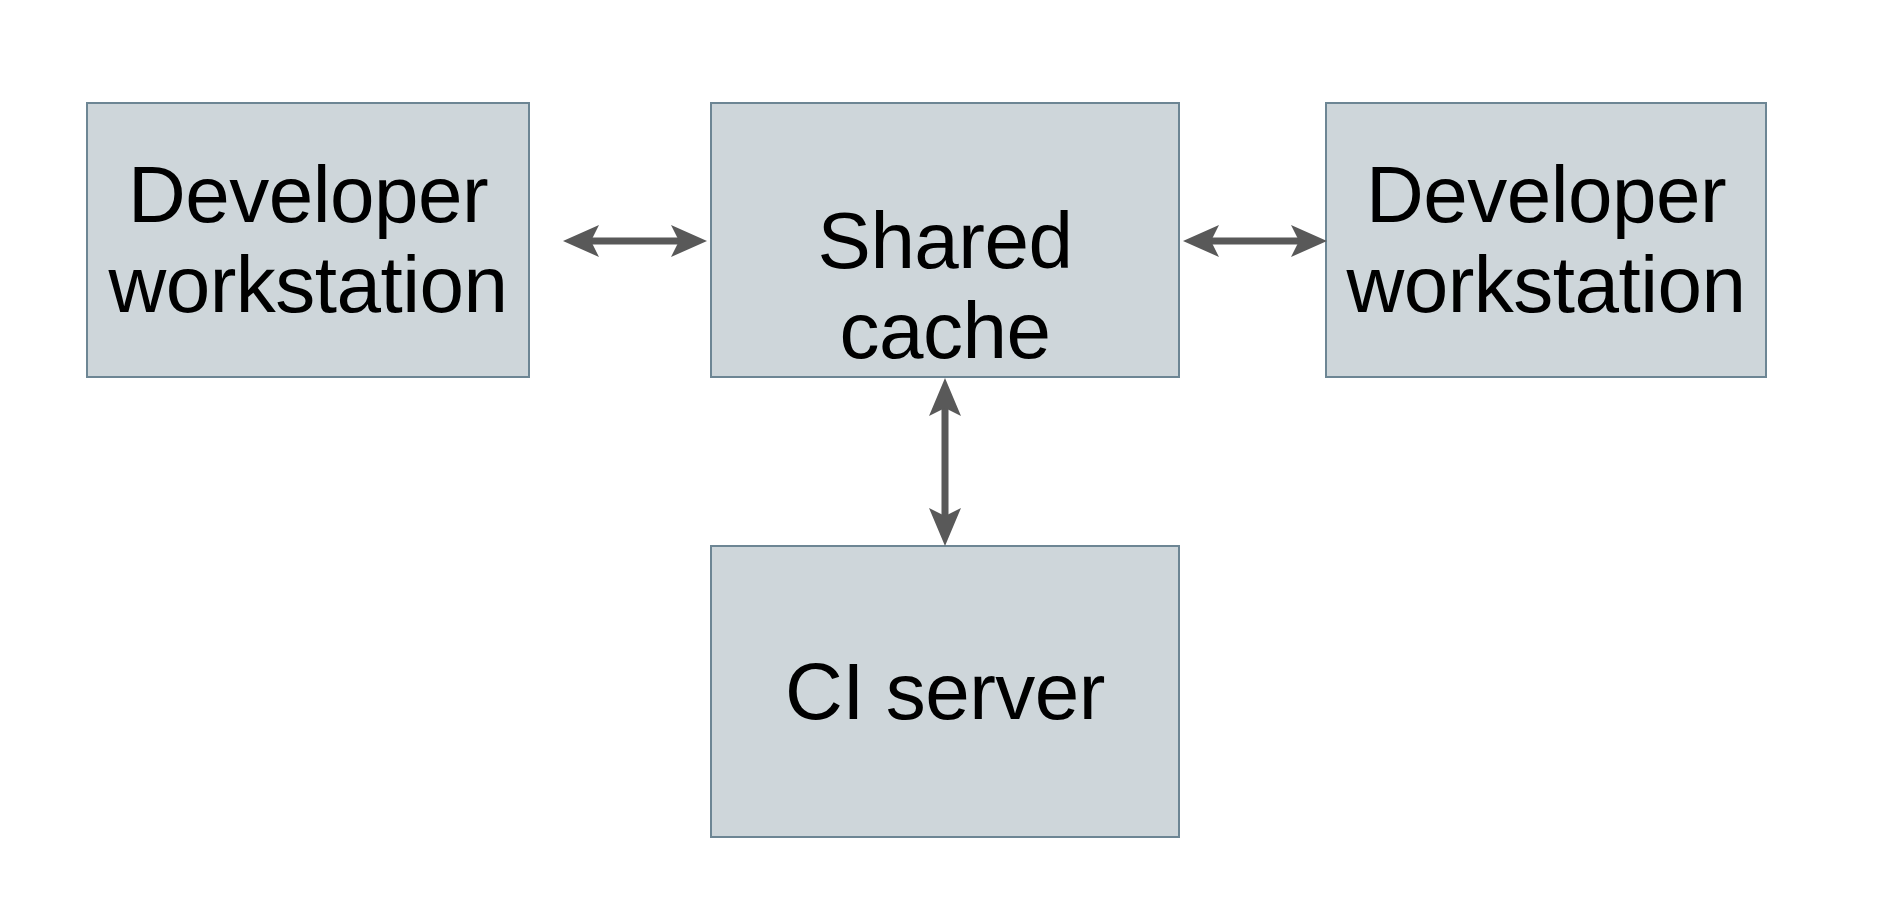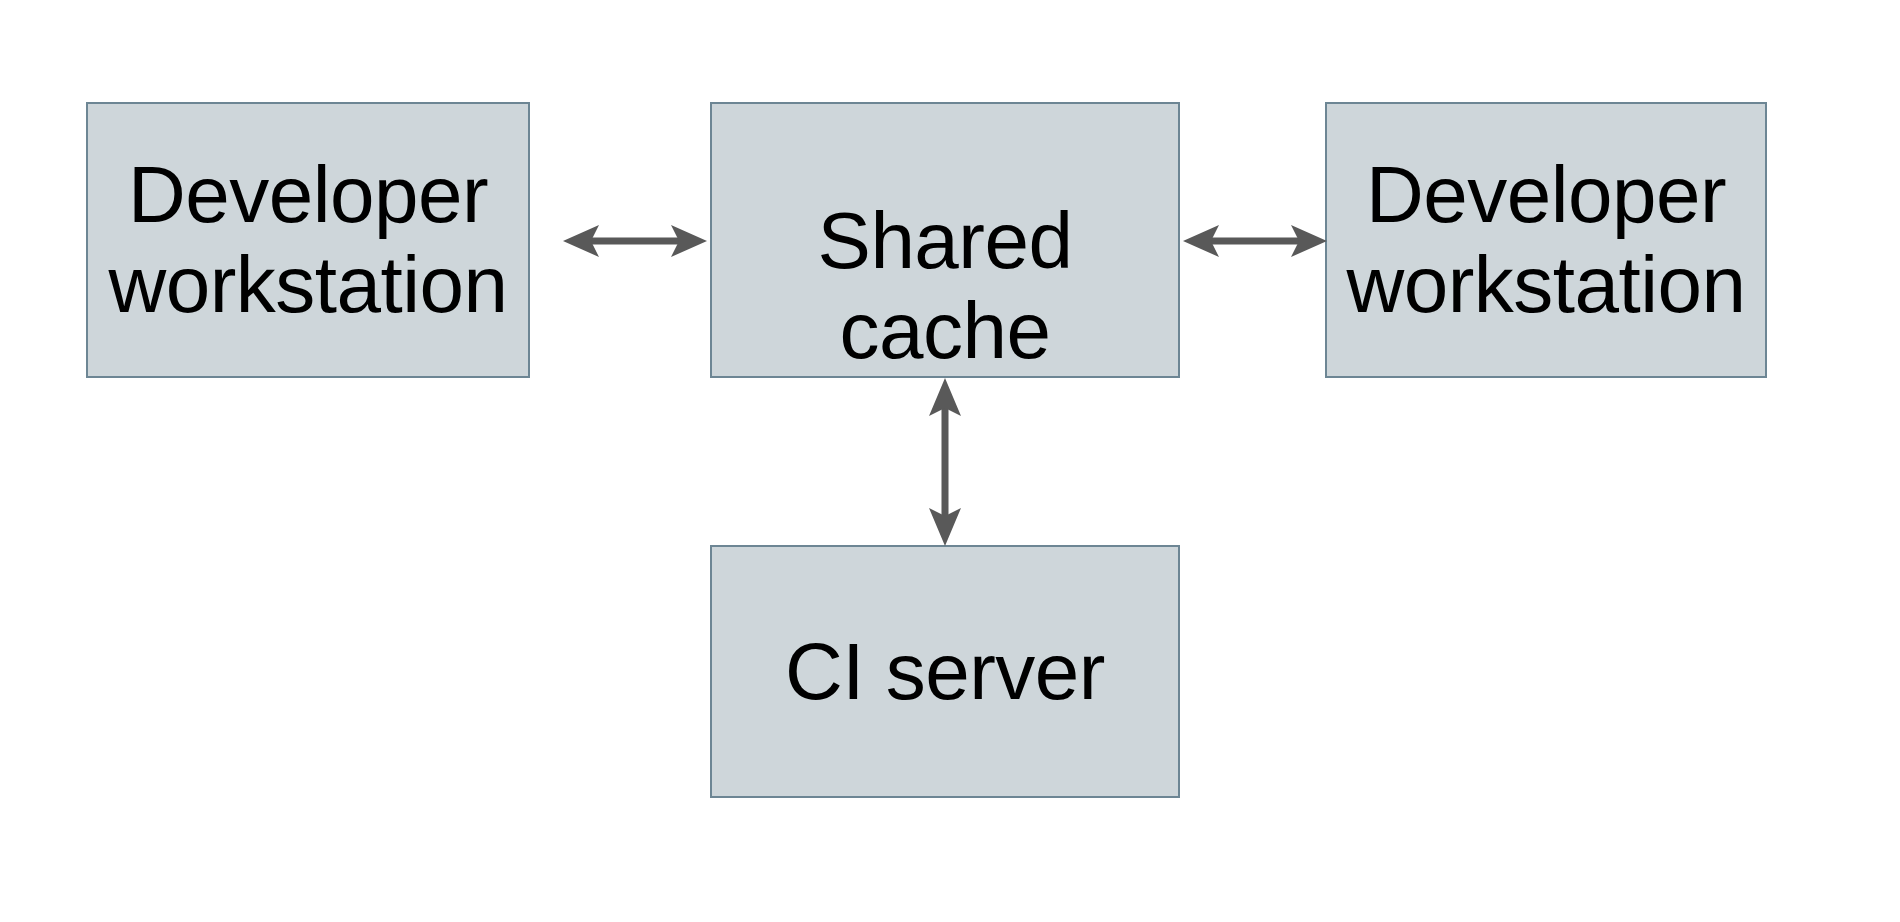--- a/index.html
+++ b/index.html
@@ -35,21 +35,21 @@
     color: #000000;
     letter-spacing: -0.5px;
     white-space: pre-line;
     display: block;
     width: 108%;
   }
   
   #node-dev-left   { left: 86px;   top: 102px; width: 444px; height: 276px; }
   #node-shared     { left: 710px;  top: 102px; width: 470px; height: 276px; align-items: flex-end; }
   #node-dev-right  { left: 1325px; top: 102px; width: 442px; height: 276px; }
-  #node-ci         { left: 710px;  top: 545px; width: 470px; height: 253px; }
+  #node-ci         { left: 710px;  top: 545px; width: 470px; height: 293px; }
 
   .connector {
     position: absolute;
     overflow: visible;
   }
   #conn-left-shared  { left: 555px;  top: 196px; width: 160px; height: 90px; }
   #conn-shared-right { left: 1175px; top: 196px; width: 160px; height: 90px; }
   #conn-shared-ci    { left: 900px;  top: 372px; width: 90px;  height: 180px; }
 </style>
 </head>

